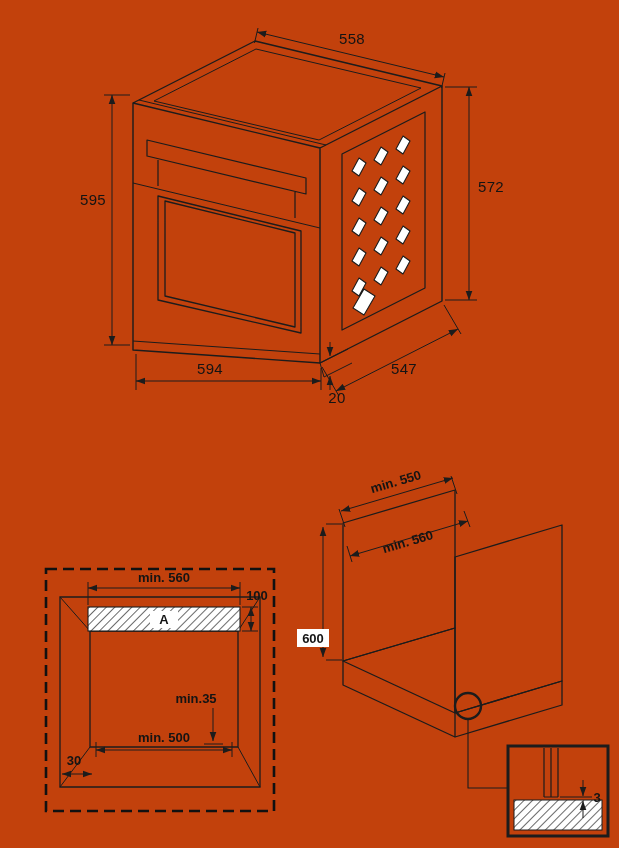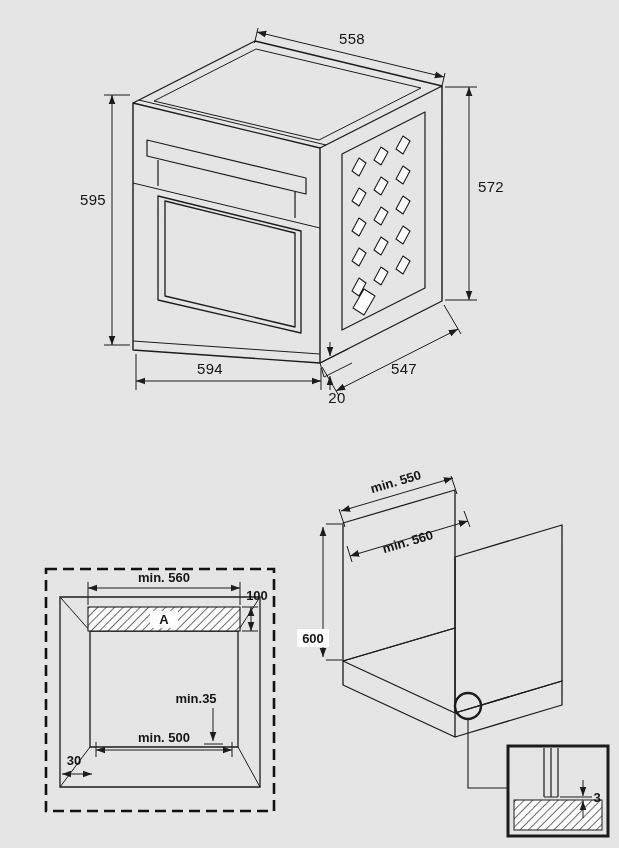--- a/index.html
+++ b/index.html
@@ -1,16 +1,16 @@
 <!DOCTYPE html>
 <html><head>
 <meta charset="utf-8">
 <style>
   html,body{margin:0;padding:0;background:#fff;}
-  .canvas{position:relative;width:619px;height:848px;background:#e5e5e5;overflow:hidden;}
+  .canvas{position:relative;width:619px;height:848px;background:#c2410c;overflow:hidden;}
   svg{display:block;}
   svg text{font-family:"Liberation Sans","DejaVu Sans",sans-serif;fill:#141414;stroke:none;}
   .d1{font-size:15px;letter-spacing:.3px;}
   .d2{font-size:13px;font-weight:bold;}
 </style>
 </head>
 <body>
 
 <div class="canvas">
 <svg width="619" height="848" viewBox="0 0 619 848">

